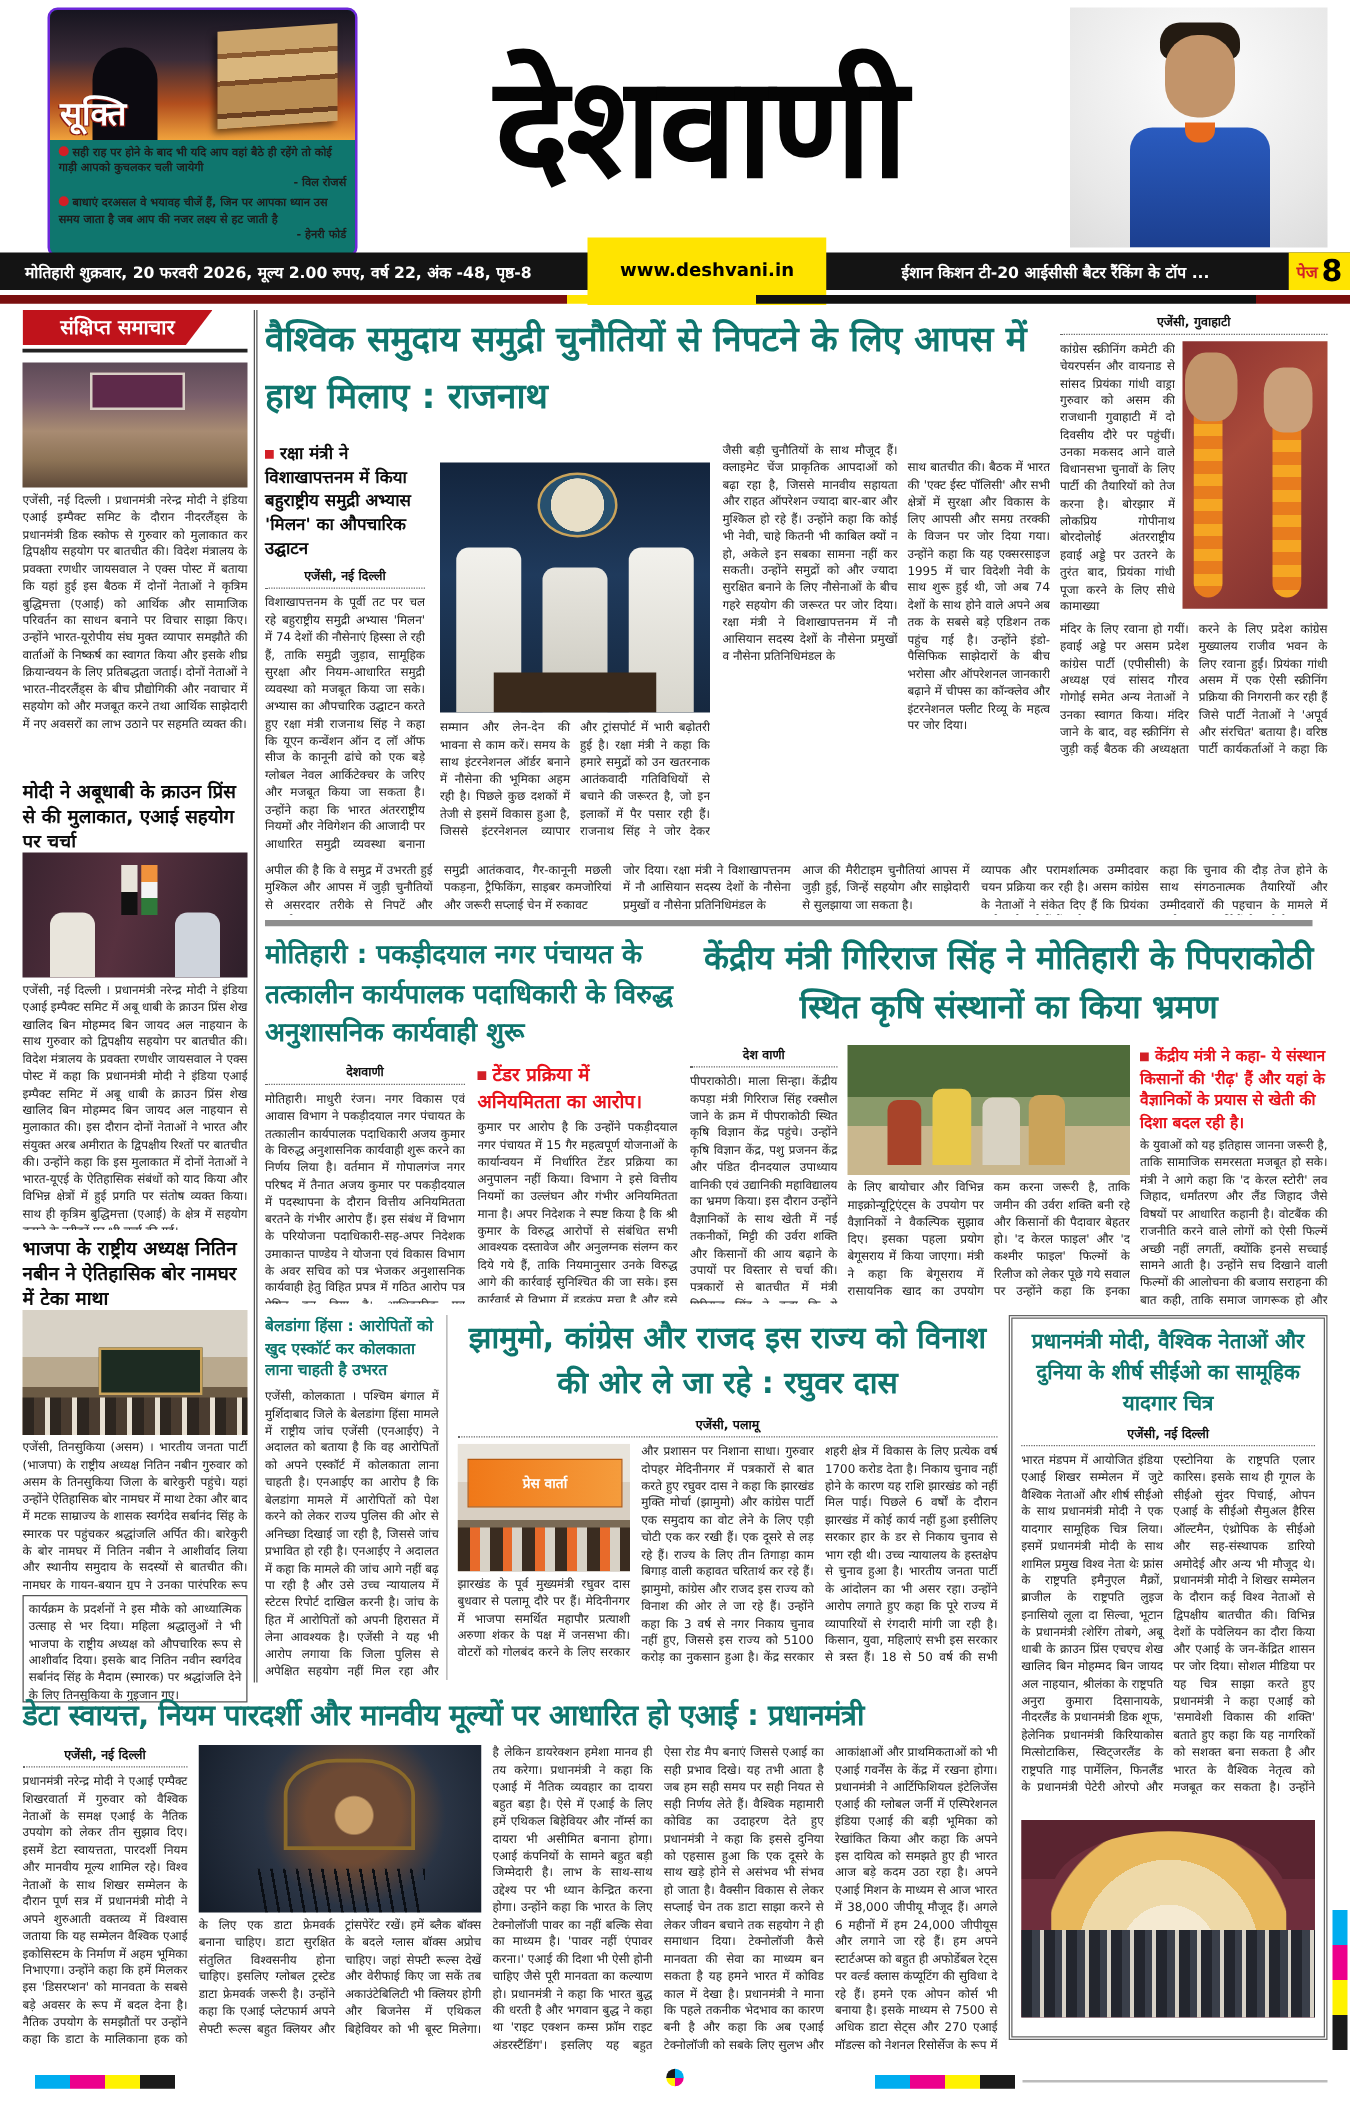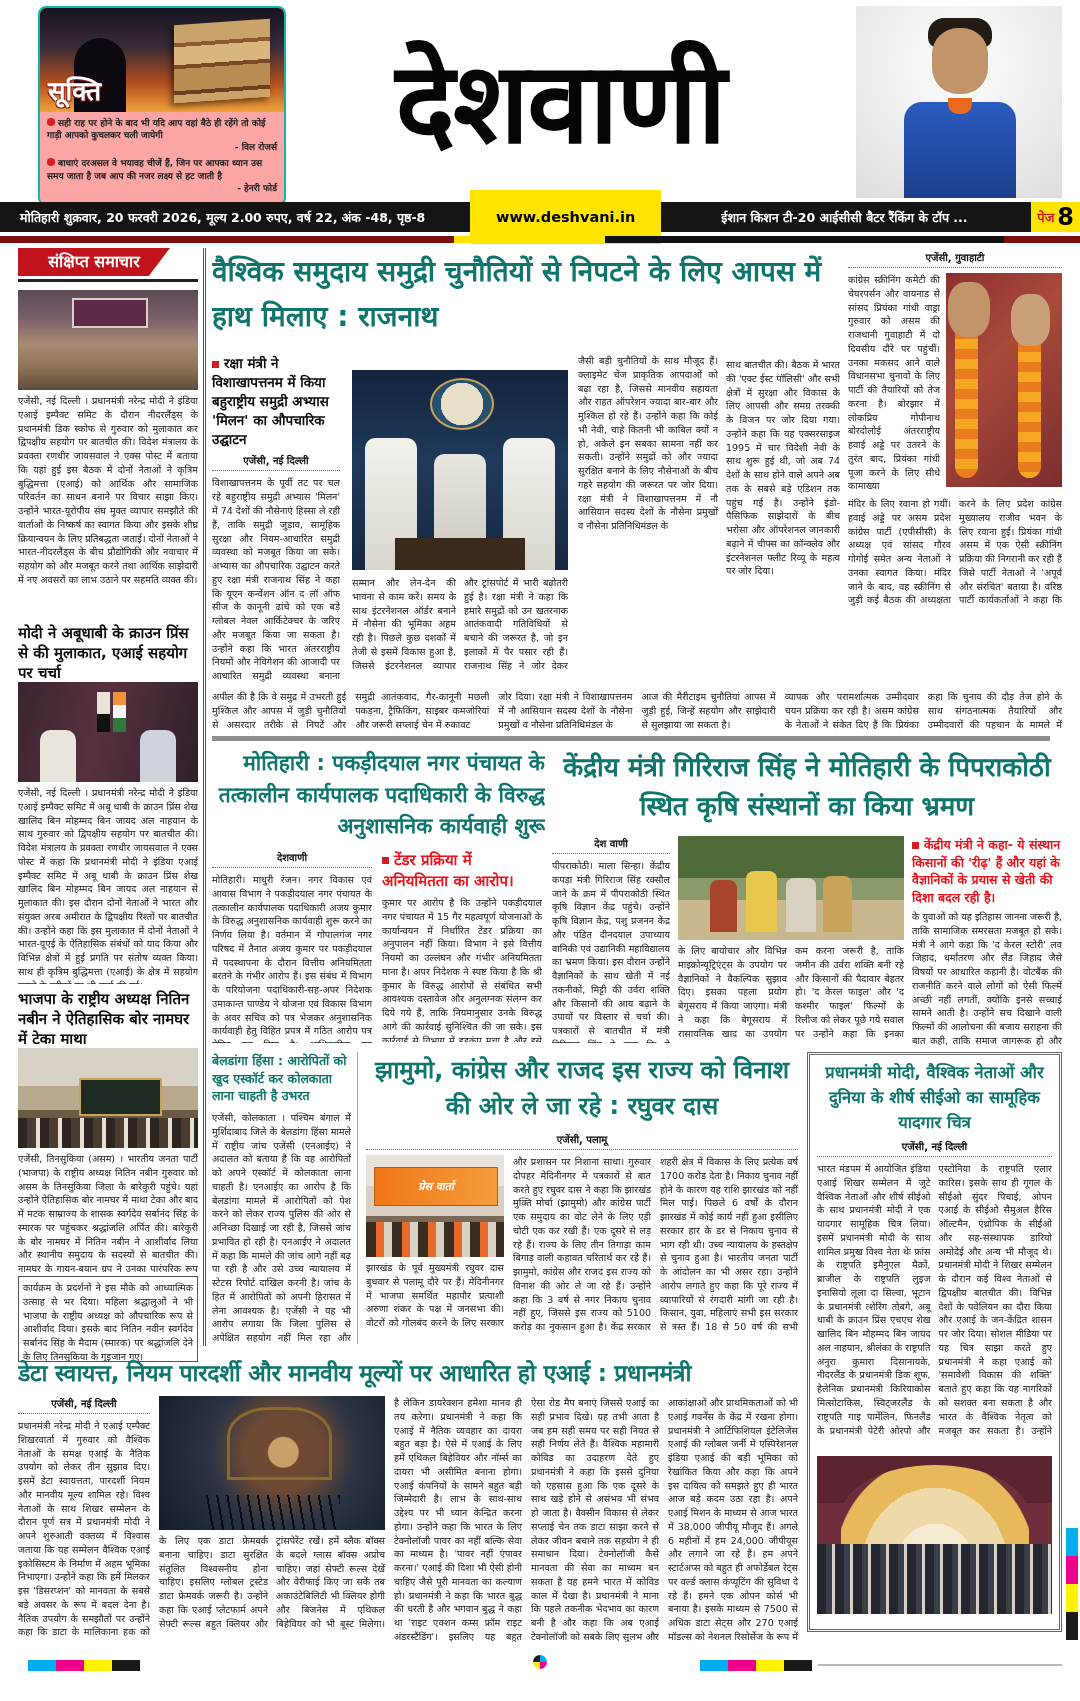--- a/index.html
+++ b/index.html
@@ -7,21 +7,21 @@
         font-family:"DejaVu Sans","Liberation Sans",sans-serif;color:#1a1a1a;}
   .abs{position:absolute;}
   .bodytxt{font-size:9.5px;line-height:1.45;text-align:justify;overflow:hidden;color:#222;}
   .headline{font-weight:700;color:#0f766e;overflow:hidden;}
   .dateline{font-size:10px;font-weight:700;text-align:center;color:#111;}
   .dotrule{border-bottom:1.5px dotted #666;margin:3px 0 5px 0;}
   .sq{display:inline-block;width:7px;height:7px;background:#d21f26;margin-right:5px;vertical-align:middle;}
   .photo{position:relative;overflow:hidden;background:#999;}
   .fig{position:absolute;}
   
-  #suki-box{left:38px;top:6px;width:244px;height:196px;border:2px solid #14b8a6;border-radius:8px;overflow:hidden;background:#fca5a5;}
+  #suki-box{left:38px;top:6px;width:244px;height:196px;border:2px solid #6d28d9;border-radius:8px;overflow:hidden;background:#0f766e;}
   #suki-img{position:relative;width:100%;height:104px;background:linear-gradient(180deg,#16141f 0%,#3a2c38 38%,#b14e1e 72%,#f0a23c 100%);}
   #suki-img .books{position:absolute;right:14px;top:14px;width:96px;height:78px;
      background:linear-gradient(180deg,#caa36a 0 18px,#8a5a30 18px 22px,#d9b67d 22px 40px,#7a4a26 40px 44px,#b98c52 44px 66px,#6b3f20 66px 70px,#caa36a 70px 78px);
      box-shadow:-3px 3px 6px rgba(0,0,0,.5);transform:skewY(-4deg);}
   #suki-img .person{position:absolute;left:34px;bottom:0;width:52px;height:74px;background:#0c0a10;border-radius:26px 26px 0 0;}
   #suki-label{position:absolute;left:8px;bottom:4px;color:#fff;font-size:26px;font-weight:700;text-shadow:1px 1px 0 #8a1a12,-1px 1px 0 #8a1a12;}
   #suki-quotes{padding:5px 7px;font-size:9px;line-height:1.35;font-weight:700;color:#1d1d1d;}
   .quote{margin-bottom:4px;}
   .qdot{display:inline-block;width:8px;height:8px;border-radius:50%;background:#d21f26;margin-right:3px;}
   .qauthor{text-align:right;font-weight:700;}
@@ -68,39 +68,39 @@
   #lead-subcol{left:0;top:0;width:128px;height:330px;}
   #lead-subhead{font-size:13.5px;font-weight:700;line-height:1.4;color:#0d0d0d;}
   #lead-photo{left:140px;top:16px;width:216px;height:200px;background:linear-gradient(180deg,#13243c 0%,#1f3a5c 45%,#16283f 100%);}
   #lead-photo .crest{left:36%;top:4%;width:28%;height:24%;border-radius:50%;background:radial-gradient(circle,#e8dfc8 0 55%,#27506e 56% 100%);border:2px solid #caa35a;}
   #lead-photo .n1{left:6%;bottom:0;width:24%;height:66%;background:linear-gradient(#f2f1ec,#d8d6cd);border-radius:10px 10px 0 0;}
   #lead-photo .n2{left:38%;bottom:0;width:24%;height:58%;background:linear-gradient(#e8e6df,#c9c7bd);border-radius:10px 10px 0 0;}
   #lead-photo .n3{left:70%;bottom:0;width:24%;height:66%;background:linear-gradient(#f2f1ec,#d8d6cd);border-radius:10px 10px 0 0;}
   #lead-photo .tbl{left:20%;bottom:0;width:60%;height:16%;background:#3a2a1c;}
   #lead-col2{left:140px;top:222px;width:216px;height:108px;column-count:2;column-gap:8px;}
   #lead-col3{left:366px;top:0;width:140px;height:330px;}
-  #lead-col4{left:514px;top:4px;width:114px;height:330px;}
+  #lead-col4{left:514px;top:14px;width:114px;height:330px;}
   
   #priyanka{left:848px;top:250px;width:214px;height:440px;}
   #priyanka-headline{font-size:17px;line-height:1.45;height:76px;}
   #priyanka-row{position:relative;height:218px;margin-top:4px;}
   #priyanka-col1{left:0;top:0;width:92px;height:218px;}
   #priyanka-photo{left:98px;top:0;width:116px;height:214px;background:linear-gradient(135deg,#8a3030 0%,#a94a3a 40%,#7a2d2f 100%);}
   #priyanka-photo .g1{left:8%;top:12%;width:20%;height:84%;background:repeating-linear-gradient(180deg,#f5a623 0 10px,#e87c1e 10px 20px);border-radius:12px;}
   #priyanka-photo .g2{left:62%;top:18%;width:20%;height:78%;background:repeating-linear-gradient(180deg,#f5a623 0 10px,#e87c1e 10px 20px);border-radius:12px;}
   #priyanka-photo .f1{left:2%;top:4%;width:36%;height:26%;background:#c2946a;border-radius:40%;}
   #priyanka-photo .f2{left:56%;top:10%;width:34%;height:24%;background:#caa07a;border-radius:40%;}
   #priyanka-lower{margin-top:6px;height:118px;column-count:2;column-gap:8px;}
   
   #cont-strip{left:212px;top:690px;width:850px;height:42px;display:flex;gap:9px;}
   #cont-strip div{flex:1;overflow:hidden;}
   #rule-gray{left:212px;top:736px;width:838px;height:5px;background:#8e8e8e;}
   
   #pakridayal{left:212px;top:748px;width:333px;height:300px;}
-  #pak-headline{font-size:21px;line-height:1.5;height:98px;text-align:right;}
+  #pak-headline{font-size:21px;line-height:1.5;height:98px;text-align:left;}
   #pak-cols{display:flex;gap:10px;margin-top:4px;height:192px;}
   #pak-c1{width:160px;}
   #pak-c2{width:160px;}
   .red-subhead{color:#e8131c;font-weight:700;font-size:15px;line-height:1.4;margin-bottom:4px;}
   
   #giriraj{left:552px;top:748px;width:510px;height:300px;}
   #gir-headline{font-size:26px;line-height:1.5;height:84px;text-align:center;}
   #gir-row{display:flex;gap:8px;margin-top:4px;height:208px;}
   #gir-left{width:118px;}
   #gir-mid{width:226px;}
@@ -114,21 +114,21 @@
   .red-subhead-sm{color:#e8131c;font-weight:700;font-size:12.5px;line-height:1.4;margin-bottom:4px;}
   
   #beldanga{left:212px;top:1052px;width:146px;height:292px;}
   #bel-headline{font-size:12.5px;line-height:1.4;height:56px;}
   
   #raghuvar{left:366px;top:1052px;width:432px;height:292px;}
   #rag-headline{font-size:24px;line-height:1.5;height:80px;text-align:center;}
   #rag-body{margin-top:2px;height:182px;column-count:3;column-gap:9px;}
   #rag-photo{width:100%;height:102px;margin-bottom:4px;background:linear-gradient(180deg,#e8e4dc 0 30%,#d8cfc2 30% 60%,#7a6a55 60% 100%);position:relative;overflow:hidden;}
   #rag-photo .banner{position:absolute;left:6%;top:12%;width:88%;height:36%;background:linear-gradient(90deg,#f07818,#f59c3c);color:#fff;
-     font-size:11px;font-weight:700;display:flex;align-items:center;justify-content:center;border:1px solid #b55a10;font-style:italic;}
+     font-size:11px;font-weight:700;display:flex;align-items:center;justify-content:center;border:1px solid #b55a10;}
   #rag-photo .ppl{position:absolute;left:0;bottom:0;width:100%;height:34%;background:repeating-linear-gradient(90deg,#3a2c20 0 10px,#e86a2a 10px 18px,#d8d2c6 18px 26px);}
   
   #pm-box{left:807px;top:1052px;width:255px;height:580px;border:3px double #666;box-sizing:border-box;padding:6px 7px;background:#fff;}
   #pm-headline{font-size:16.5px;line-height:1.5;height:78px;text-align:center;}
   #pm-body{margin-top:3px;height:288px;column-count:2;column-gap:8px;}
   #pm-photo{width:100%;height:158px;margin-top:6px;background:linear-gradient(180deg,#5a2430 0 30%,#6e2e3c 30% 100%);position:relative;overflow:hidden;}
   #pm-photo .lotus{position:absolute;left:10%;top:6%;width:80%;height:64%;border-radius:50% 50% 0 0;
      background:radial-gradient(ellipse at 50% 100%,#f5ead2 0 30%,#eed9a8 30% 55%,#e8b85c 55% 75%,#6e2e3c 76%);}
   #pm-photo .crowdrow{position:absolute;left:0;bottom:0;width:100%;height:44%;background:repeating-linear-gradient(90deg,#23262e 0 9px,#3a3f4a 9px 15px,#d8d2c6 15px 18px);}
   

